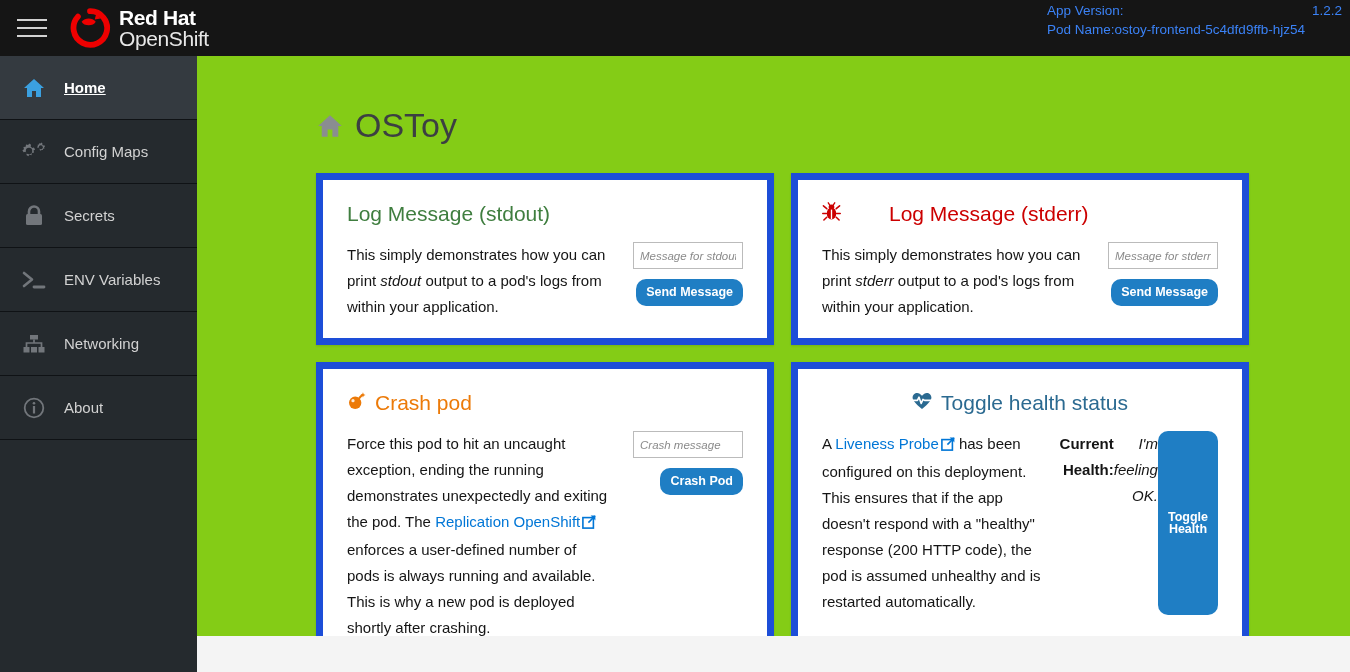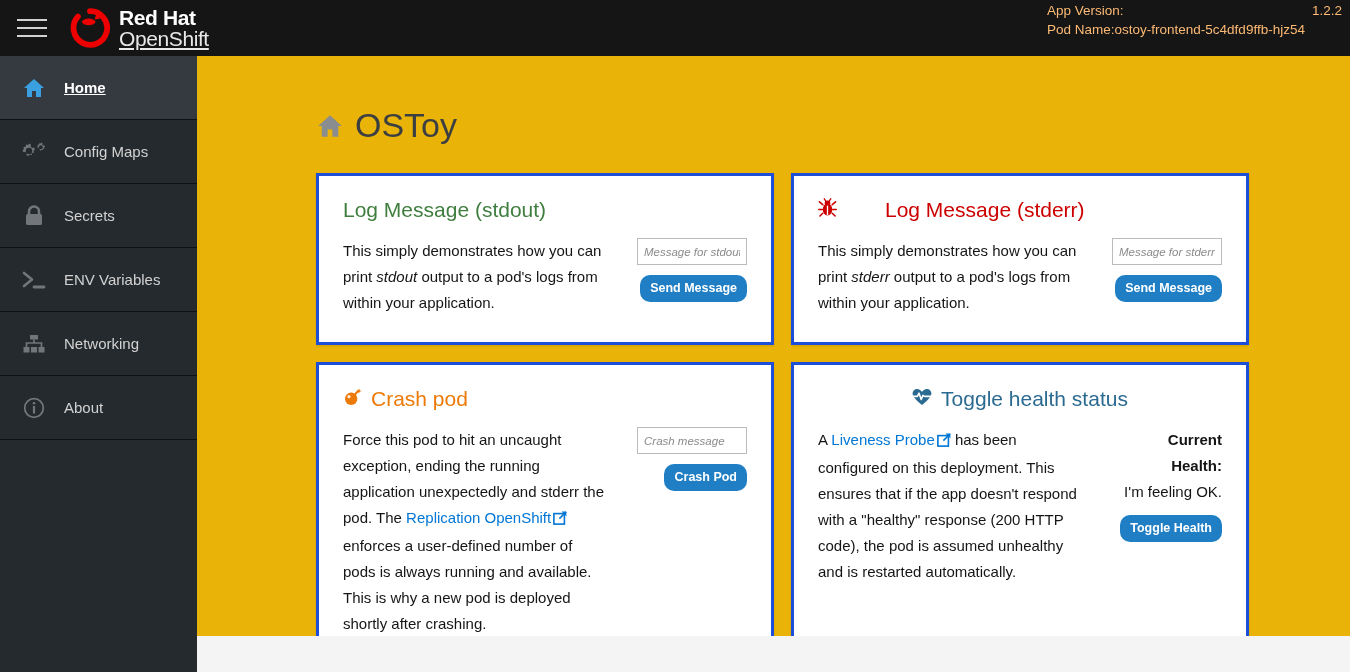--- a/index.html
+++ b/index.html
@@ -30,25 +30,25 @@
   #brand { display: flex; align-items: center; gap: 8px; }
   #brand-logo { width: 42px; height: 42px; }
   #brand-words {
     display: flex; flex-direction: column; justify-content: center;
     line-height: 1.02;
   }
   .brand-redhat {
     color: #fff; font-weight: bold; font-size: 21px; letter-spacing: -0.4px;
   }
   .brand-openshift {
-    color: #e8e8e8; font-size: 21px; letter-spacing: -0.4px; text-decoration: underline;
+    color: #e8e8e8; font-size: 21px; letter-spacing: -0.4px;
   }
   #header-info {
     position: absolute; right: 8px; top: 1px;
-    color: #fdba74; font-size: 13.5px; line-height: 19px;
+    color: #3b82f6; font-size: 13.5px; line-height: 19px;
     text-align: center;
   }
   .hinfo-row { display: flex; width: 295px; }
   .hinfo-label { flex: 0 0 auto; }
   .hinfo-value { margin-left: auto; }
   .hinfo-row.joined .hinfo-value { margin-left: 0; }
 
   
   #sidebar {
     position: absolute; top: 56px; left: 0;
@@ -75,42 +75,42 @@
     width: 28px; height: 24px;
     margin-right: 16px;
     display: flex; align-items: center; justify-content: center;
     flex: 0 0 28px;
   }
 
   
   #main {
     position: absolute; top: 56px; left: 197px;
     width: 1153px; height: 580px;
-    background: #eab308;
+    background: #84cc16;
     overflow: hidden;
   }
   #page-title {
     display: flex; align-items: center;
     margin: 50px 0 0 120px;
     color: #3c3f42;
     font-size: 34px;
     font-weight: normal;
   }
   #page-title .title-icon { margin-right: 12px; display:flex; align-items:center;}
 
   #cards {
     margin: 28px 0 0 119px;
     display: grid;
     grid-template-columns: 458px 458px;
     gap: 17px;
     width: 933px;
   }
   .card {
     background: #ffffff;
-    border: 3px solid #1d4ed8;
+    border: 7px solid #1d4ed8;
     box-shadow: 0 1px 2px rgba(3,3,3,0.12);
   }
   .card.tall { height: 323px; }
   .card.short { height: 172px; }
   .card-inner { padding: 22px 24px 0 24px; display: flex; flex-direction: column; height: 100%; }
   .card-title {
     font-size: 21px; font-weight: normal;
     display: flex; align-items: center; gap: 9px;
     margin: 0 0 16px 0;
   }
@@ -144,29 +144,29 @@
     font-size: 12.5px; font-weight: bold;
     padding: 7px 10px 7px 10px;
     cursor: pointer;
     font-family: "Liberation Sans", sans-serif;
     line-height: 1;
   }
   .link { color: #0076d6; text-decoration: none; cursor: pointer; }
   .ext-icon { display: inline-block; vertical-align: -2px; margin-left: 2px; }
 
   .health-col {
-    flex: 1; display: flex; flex-direction: column;
-    align-items: flex-end; text-align: right;
+    flex: 1; display: flex; flex-direction: row;
+    text-align: right;
   }
   .health-label {
     font-size: 15px; font-weight: bold; color: #151515;
     line-height: 26px; max-width: 100px;
   }
   .health-status {
-    font-size: 15px; color: #151515;
+    font-size: 15px; font-style: italic; color: #151515;
     line-height: 26px; margin-bottom: 10px;
   }
 </style>
 </head>
 <body>
 
 <div id="masthead">
   <div id="hamburger">
     <span></span>
     <span></span>
@@ -331,21 +331,21 @@
               <circle cx="8.6" cy="12.4" r="6.5" fill="#ec7a08"></circle>
               <circle cx="6.3" cy="10.2" r="1.7" fill="#fff" opacity="0.85"></circle>
               <path d="M13 7.4 L15.8 4.3" stroke="#ec7a08" stroke-width="2.2" stroke-linecap="round"></path>
               <path d="M16.8 1.4 l.8 1.9 1.9 .8 -1.9 .8 -.8 1.9 -.8-1.9 -1.9-.8 1.9-.8z" fill="#ec7a08"></path>
             </svg>
           </span>
           <span>Crash pod</span>
         </h2>
         <div class="card-body">
           <div class="card-text">
-            <span>Force this pod to hit an uncaught exception, ending the running application unexpectedly and stderr the pod. The </span><a class="link">Replication OpenShift</a><span class="ext-icon"><svg width="14" height="14" viewBox="0 0 14 14">
+            <span>Force this pod to hit an uncaught exception, ending the running demonstrates unexpectedly and exiting the pod. The </span><a class="link">Replication OpenShift</a><span class="ext-icon"><svg width="14" height="14" viewBox="0 0 14 14">
                   <rect x="0.9" y="2.6" width="10.5" height="10.5" fill="none" stroke="#0076d6" stroke-width="1.6"></rect>
                   <path d="M6.4 7.6 L13 1" stroke="#0076d6" stroke-width="1.6"></path>
                   <path d="M8.6 0.6 H13.4 V5.4 Z" fill="#0076d6"></path>
                 </svg></span><span> enforces a user-defined number of pods is always running and available. This is why a new pod is deployed shortly after crashing.</span>
           </div>
           <div class="card-right">
             <input class="text-input" type="text" placeholder="Crash message" style="">
             <button class="btn">Crash Pod</button>
           </div>
         </div>

